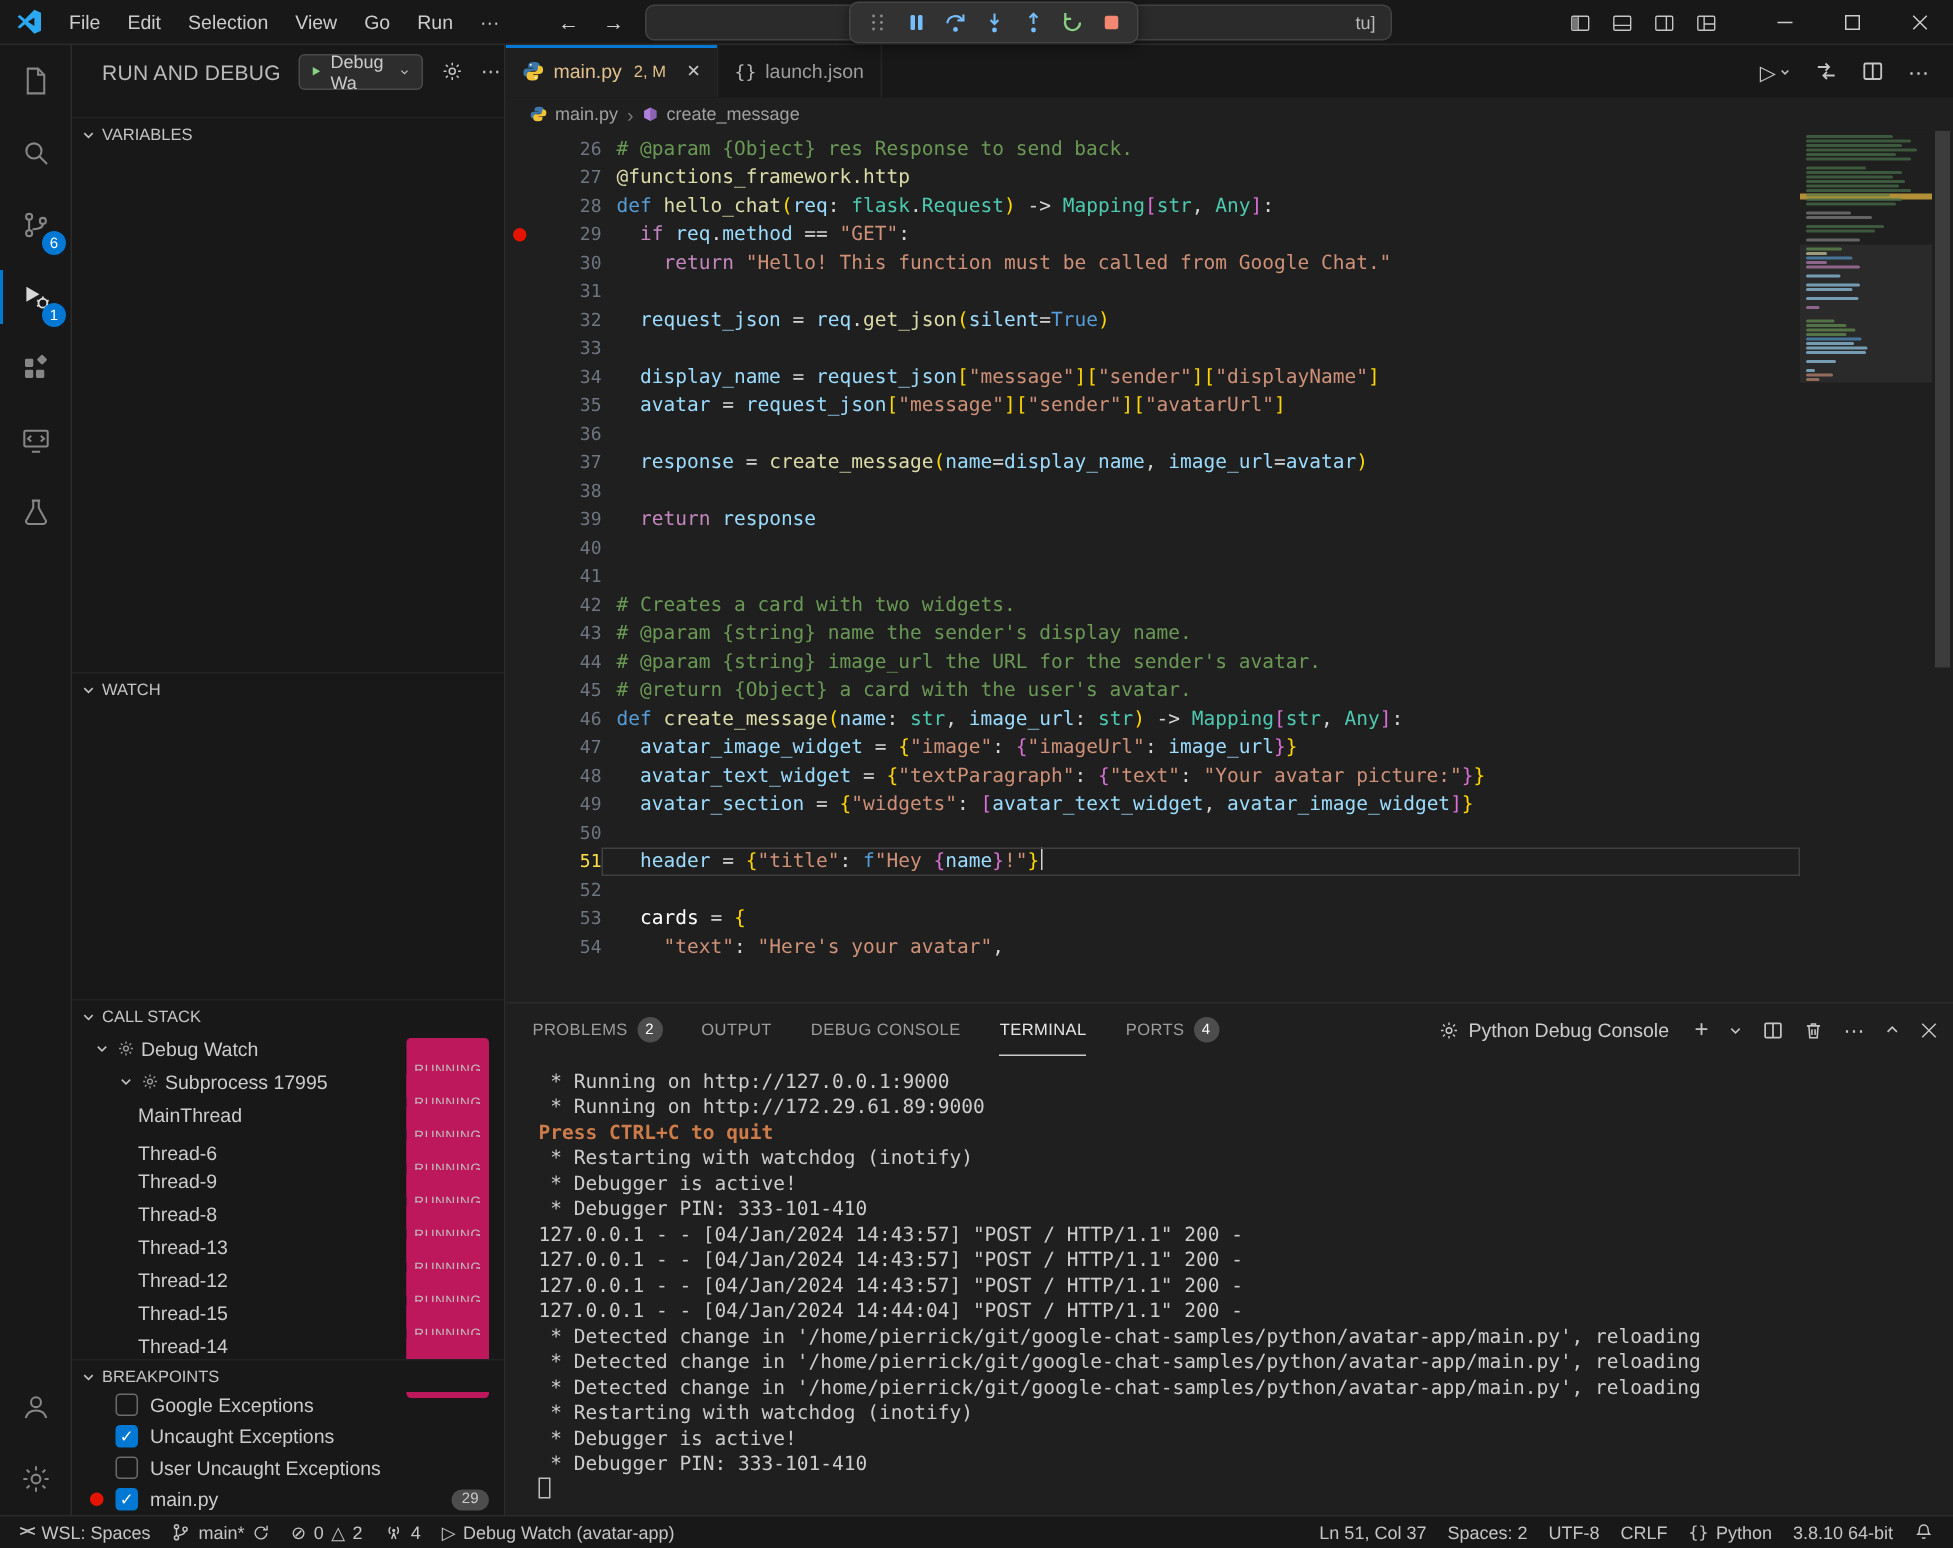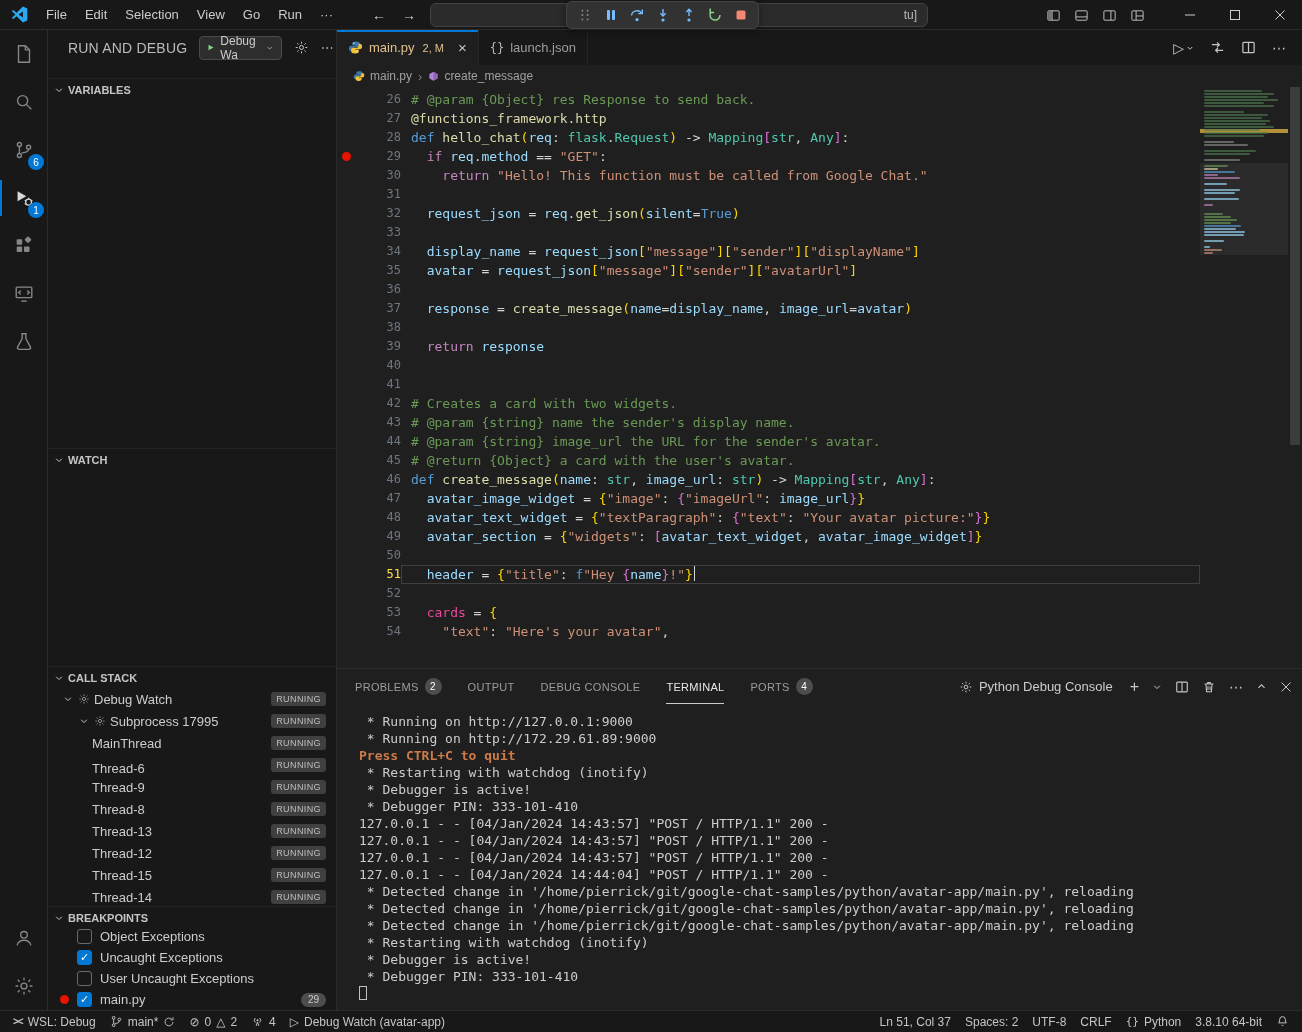--- a/index.html
+++ b/index.html
@@ -26,26 +26,26 @@
   .actitem.active{color:#d7d7d7}
   .actitem.active::before{content:'';position:absolute;left:0;top:6px;bottom:6px;width:2px;background:#0078d4}
   .actbadge{position:absolute;right:4px;bottom:4px;min-width:16px;height:16px;border-radius:9px;background:#0078d4;color:#fff;font-size:10px;display:flex;align-items:center;justify-content:center;padding:0 4px}
 
   
   .sidebar{position:absolute;left:48px;top:30px;bottom:22px;width:289px;background:#181818;border-right:1px solid #2b2b2b;z-index:1}
   .sb-head{position:absolute;top:0;left:0;right:0;height:35px;display:flex;align-items:center;padding:0 6px 0 20px}
   .sb-title{font-size:14px;color:#bbbbbb;letter-spacing:.2px;white-space:nowrap}
   .launch-select{margin-left:12px;height:24px;background:#2d2d2e;border:1px solid #4a4a4a;border-radius:4px;display:flex;align-items:center;padding:0 7px;gap:5px;font-size:12px;color:#cccccc}
   .sb-iconbtn{margin-left:12px;color:#c5c5c5}
-  .section-h{position:absolute;left:0;right:0;height:22px;display:flex;align-items:center;gap:4px;padding-left:6px;font-size:11px;font-weight:bold;color:#c5c5c5;border-top:1px solid #232323;background:#181818}
+  .section-h{position:absolute;left:0;right:0;height:22px;display:flex;align-items:center;gap:4px;padding-left:6px;font-size:11px;font-weight:normal;color:#c5c5c5;border-top:1px solid #232323;background:#181818}
   .cs-rows{position:absolute;left:0;right:0}
   .cs-row{height:22px;display:flex;align-items:center;font-size:13px;color:#cccccc;position:relative}
   .cs-chev{width:16px;display:flex;justify-content:center;color:#c5c5c5;flex:none}
   .cs-gear{width:16px;display:flex;justify-content:center;color:#9d9d9d;flex:none;margin-right:2px}
-  .badge-running{position:absolute;right:10px;top:4px;background:#404040;color:#bfbfbf;font-size:9px;padding:2px 5px;border-radius:3px;letter-spacing:.4px;line-height:10px}
+  .badge-running{position:absolute;right:10px;top:4px;background:#be185d;color:#bfbfbf;font-size:9px;padding:16px 5px;border-radius:3px;letter-spacing:.4px;line-height:10px}
   .bp-rows{position:absolute;left:0;right:0}
   .bp-row{height:21px;display:flex;align-items:center;padding-left:12px;gap:8px;position:relative}
   .bp-dot-side{width:9px;height:9px;border-radius:50%;background:#e51400;flex:none}
   .bp-dot-placeholder{width:9px;flex:none}
   .cb{width:15px;height:15px;border:1px solid #6b6b6b;border-radius:3px;background:transparent;flex:none;display:flex;align-items:center;justify-content:center;font-size:11px;color:#fff}
   .cb.on{background:#0078d4;border-color:#0078d4}
   .count-badge{position:absolute;right:10px;background:#4d4d4d;color:#cccccc;font-size:10px;border-radius:9px;padding:2px 7px;line-height:10px}
 
   
   .main{position:absolute;left:337px;right:0;top:30px;bottom:22px;background:#1f1f1f}
@@ -411,21 +411,21 @@
   <div class="section-h" style="top:876px">
     <svg width="10" height="10" viewBox="0 0 16 16" fill="none" stroke="currentColor" stroke-width="1.6">
         <path d="M3.5 6 8 10.5 12.5 6"></path>
       </svg>
     <span>BREAKPOINTS</span>
   </div>
   <div class="bp-rows" style="top:896px">
       <div class="bp-row">
         <span class="bp-dot-placeholder"></span>
         <span class="cb"></span>
-        <span>Object Exceptions</span>
+        <span>Google Exceptions</span>
       </div>
       <div class="bp-row">
         <span class="bp-dot-placeholder"></span>
         <span class="cb on">✓</span>
         <span>Uncaught Exceptions</span>
       </div>
       <div class="bp-row">
         <span class="bp-dot-placeholder"></span>
         <span class="cb"></span>
         <span>User Uncaught Exceptions</span>
@@ -518,21 +518,21 @@
         <div class="code-line"><div class="gutter"><span class="bp"></span><span class="lnum">43</span></div><div class="lc"><span style="color: rgb(106, 153, 85);"># @param {string} name the sender's display name.</span></div></div>
         <div class="code-line"><div class="gutter"><span class="bp"></span><span class="lnum">44</span></div><div class="lc"><span style="color: rgb(106, 153, 85);"># @param {string} image_url the URL for the sender's avatar.</span></div></div>
         <div class="code-line"><div class="gutter"><span class="bp"></span><span class="lnum">45</span></div><div class="lc"><span style="color: rgb(106, 153, 85);"># @return {Object} a card with the user's avatar.</span></div></div>
         <div class="code-line"><div class="gutter"><span class="bp"></span><span class="lnum">46</span></div><div class="lc"><span style="color: rgb(86, 156, 214);">def </span><span style="color: rgb(220, 220, 170);">create_message</span><span style="color: rgb(255, 215, 0);">(</span><span style="color: rgb(156, 220, 254);">name</span><span style="color: rgb(212, 212, 212);">: </span><span style="color: rgb(78, 201, 176);">str</span><span style="color: rgb(212, 212, 212);">, </span><span style="color: rgb(156, 220, 254);">image_url</span><span style="color: rgb(212, 212, 212);">: </span><span style="color: rgb(78, 201, 176);">str</span><span style="color: rgb(255, 215, 0);">)</span><span style="color: rgb(212, 212, 212);"> -&gt; </span><span style="color: rgb(78, 201, 176);">Mapping</span><span style="color: rgb(218, 112, 214);">[</span><span style="color: rgb(78, 201, 176);">str</span><span style="color: rgb(212, 212, 212);">, </span><span style="color: rgb(78, 201, 176);">Any</span><span style="color: rgb(218, 112, 214);">]</span><span style="color: rgb(212, 212, 212);">:</span></div></div>
         <div class="code-line"><div class="gutter"><span class="bp"></span><span class="lnum">47</span></div><div class="lc"><span style="color: rgb(212, 212, 212);">  </span><span style="color: rgb(156, 220, 254);">avatar_image_widget</span><span style="color: rgb(212, 212, 212);"> = </span><span style="color: rgb(255, 215, 0);">{</span><span style="color: rgb(206, 145, 120);">"image"</span><span style="color: rgb(212, 212, 212);">: </span><span style="color: rgb(218, 112, 214);">{</span><span style="color: rgb(206, 145, 120);">"imageUrl"</span><span style="color: rgb(212, 212, 212);">: </span><span style="color: rgb(156, 220, 254);">image_url</span><span style="color: rgb(218, 112, 214);">}</span><span style="color: rgb(255, 215, 0);">}</span></div></div>
         <div class="code-line"><div class="gutter"><span class="bp"></span><span class="lnum">48</span></div><div class="lc"><span style="color: rgb(212, 212, 212);">  </span><span style="color: rgb(156, 220, 254);">avatar_text_widget</span><span style="color: rgb(212, 212, 212);"> = </span><span style="color: rgb(255, 215, 0);">{</span><span style="color: rgb(206, 145, 120);">"textParagraph"</span><span style="color: rgb(212, 212, 212);">: </span><span style="color: rgb(218, 112, 214);">{</span><span style="color: rgb(206, 145, 120);">"text"</span><span style="color: rgb(212, 212, 212);">: </span><span style="color: rgb(206, 145, 120);">"Your avatar picture:"</span><span style="color: rgb(218, 112, 214);">}</span><span style="color: rgb(255, 215, 0);">}</span></div></div>
         <div class="code-line"><div class="gutter"><span class="bp"></span><span class="lnum">49</span></div><div class="lc"><span style="color: rgb(212, 212, 212);">  </span><span style="color: rgb(156, 220, 254);">avatar_section</span><span style="color: rgb(212, 212, 212);"> = </span><span style="color: rgb(255, 215, 0);">{</span><span style="color: rgb(206, 145, 120);">"widgets"</span><span style="color: rgb(212, 212, 212);">: </span><span style="color: rgb(218, 112, 214);">[</span><span style="color: rgb(156, 220, 254);">avatar_text_widget</span><span style="color: rgb(212, 212, 212);">, </span><span style="color: rgb(156, 220, 254);">avatar_image_widget</span><span style="color: rgb(218, 112, 214);">]</span><span style="color: rgb(255, 215, 0);">}</span></div></div>
         <div class="code-line"><div class="gutter"><span class="bp"></span><span class="lnum">50</span></div><div class="lc"></div></div>
         <div class="code-line cur"><div class="gutter"><span class="bp"></span><span class="lnum">51</span></div><div class="lc"><span style="color: rgb(212, 212, 212);">  </span><span style="color: rgb(156, 220, 254);">header</span><span style="color: rgb(212, 212, 212);"> = </span><span style="color: rgb(255, 215, 0);">{</span><span style="color: rgb(206, 145, 120);">"title"</span><span style="color: rgb(212, 212, 212);">: </span><span style="color: rgb(86, 156, 214);">f</span><span style="color: rgb(206, 145, 120);">"Hey </span><span style="color: rgb(218, 112, 214);">{</span><span style="color: rgb(156, 220, 254);">name</span><span style="color: rgb(218, 112, 214);">}</span><span style="color: rgb(206, 145, 120);">!"</span><span style="color: rgb(255, 215, 0);">}</span><span class="cursor"></span></div></div>
         <div class="code-line"><div class="gutter"><span class="bp"></span><span class="lnum">52</span></div><div class="lc"></div></div>
-        <div class="code-line"><div class="gutter"><span class="bp"></span><span class="lnum">53</span></div><div class="lc"><span style="color: rgb(212, 212, 212);">  </span><span style="color: #ec4899;">cards</span><span style="color: rgb(212, 212, 212);"> = </span><span style="color: rgb(255, 215, 0);">{</span></div></div>
+        <div class="code-line"><div class="gutter"><span class="bp"></span><span class="lnum">53</span></div><div class="lc"><span style="color: rgb(212, 212, 212);">  </span><span style="color: #ffffff;">cards</span><span style="color: rgb(212, 212, 212);"> = </span><span style="color: rgb(255, 215, 0);">{</span></div></div>
         <div class="code-line"><div class="gutter"><span class="bp"></span><span class="lnum">54</span></div><div class="lc"><span style="color: rgb(212, 212, 212);">    </span><span style="color: rgb(206, 145, 120);">"text"</span><span style="color: rgb(212, 212, 212);">: </span><span style="color: rgb(206, 145, 120);">"Here's your avatar"</span><span style="color: rgb(212, 212, 212);">,</span></div></div>
       </div>
     <div class="minimap">
       <div class="mm-band"></div>
       <div class="mm-slider"></div>
     <div class="mbar" style="width: 58px; background: rgb(79, 122, 79);"></div>
         <div class="mbar" style="width: 70px; background: rgb(79, 122, 79);"></div>
         <div class="mbar" style="width: 64px; background: rgb(79, 122, 79);"></div>
         <div class="mbar" style="width: 74px; background: rgb(79, 122, 79);"></div>
         <div class="mbar" style="width: 60px; background: rgb(79, 122, 79);"></div>
@@ -650,21 +650,21 @@
           </span>
       </div>
     </div>
     <div class="term"><div class="term-line" style="color: rgb(204, 204, 204);"> * Running on http://127.0.0.1:9000</div><div class="term-line" style="color: rgb(204, 204, 204);"> * Running on http://172.29.61.89:9000</div><div class="term-line" style="color: rgb(205, 123, 73); font-weight: bold;">Press CTRL+C to quit</div><div class="term-line" style="color: rgb(204, 204, 204);"> * Restarting with watchdog (inotify)</div><div class="term-line" style="color: rgb(204, 204, 204);"> * Debugger is active!</div><div class="term-line" style="color: rgb(204, 204, 204);"> * Debugger PIN: 333-101-410</div><div class="term-line" style="color: rgb(204, 204, 204);">127.0.0.1 - - [04/Jan/2024 14:43:57] "POST / HTTP/1.1" 200 -</div><div class="term-line" style="color: rgb(204, 204, 204);">127.0.0.1 - - [04/Jan/2024 14:43:57] "POST / HTTP/1.1" 200 -</div><div class="term-line" style="color: rgb(204, 204, 204);">127.0.0.1 - - [04/Jan/2024 14:43:57] "POST / HTTP/1.1" 200 -</div><div class="term-line" style="color: rgb(204, 204, 204);">127.0.0.1 - - [04/Jan/2024 14:44:04] "POST / HTTP/1.1" 200 -</div><div class="term-line" style="color: rgb(204, 204, 204);"> * Detected change in '/home/pierrick/git/google-chat-samples/python/avatar-app/main.py', reloading</div><div class="term-line" style="color: rgb(204, 204, 204);"> * Detected change in '/home/pierrick/git/google-chat-samples/python/avatar-app/main.py', reloading</div><div class="term-line" style="color: rgb(204, 204, 204);"> * Detected change in '/home/pierrick/git/google-chat-samples/python/avatar-app/main.py', reloading</div><div class="term-line" style="color: rgb(204, 204, 204);"> * Restarting with watchdog (inotify)</div><div class="term-line" style="color: rgb(204, 204, 204);"> * Debugger is active!</div><div class="term-line" style="color: rgb(204, 204, 204);"> * Debugger PIN: 333-101-410</div><div class="term-line"><span class="term-cursor"></span></div></div>
   </div>
 </div>
 
 <div class="statusbar">
   <div class="sb-item">
     <span class="remote-glyph">&gt;&lt;</span>
-    <span>WSL: Debug</span>
+    <span>WSL: Spaces</span>
   </div>
   <div class="sb-item">
     <svg width="13" height="13" viewBox="0 0 16 16" fill="none" stroke="currentColor" stroke-width="1.2">
         <circle cx="4.5" cy="3.5" r="1.7"></circle>
         <circle cx="4.5" cy="12.5" r="1.7"></circle>
         <circle cx="11.5" cy="5.5" r="1.7"></circle>
         <path d="M4.5 5.2v5.6M11.5 7.2c0 2.6-3.2 2.9-5.3 3.3"></path>
       </svg>
     <span>main*</span>
     <svg width="12" height="12" viewBox="0 0 16 16" fill="none" stroke="currentColor" stroke-width="1.2">

